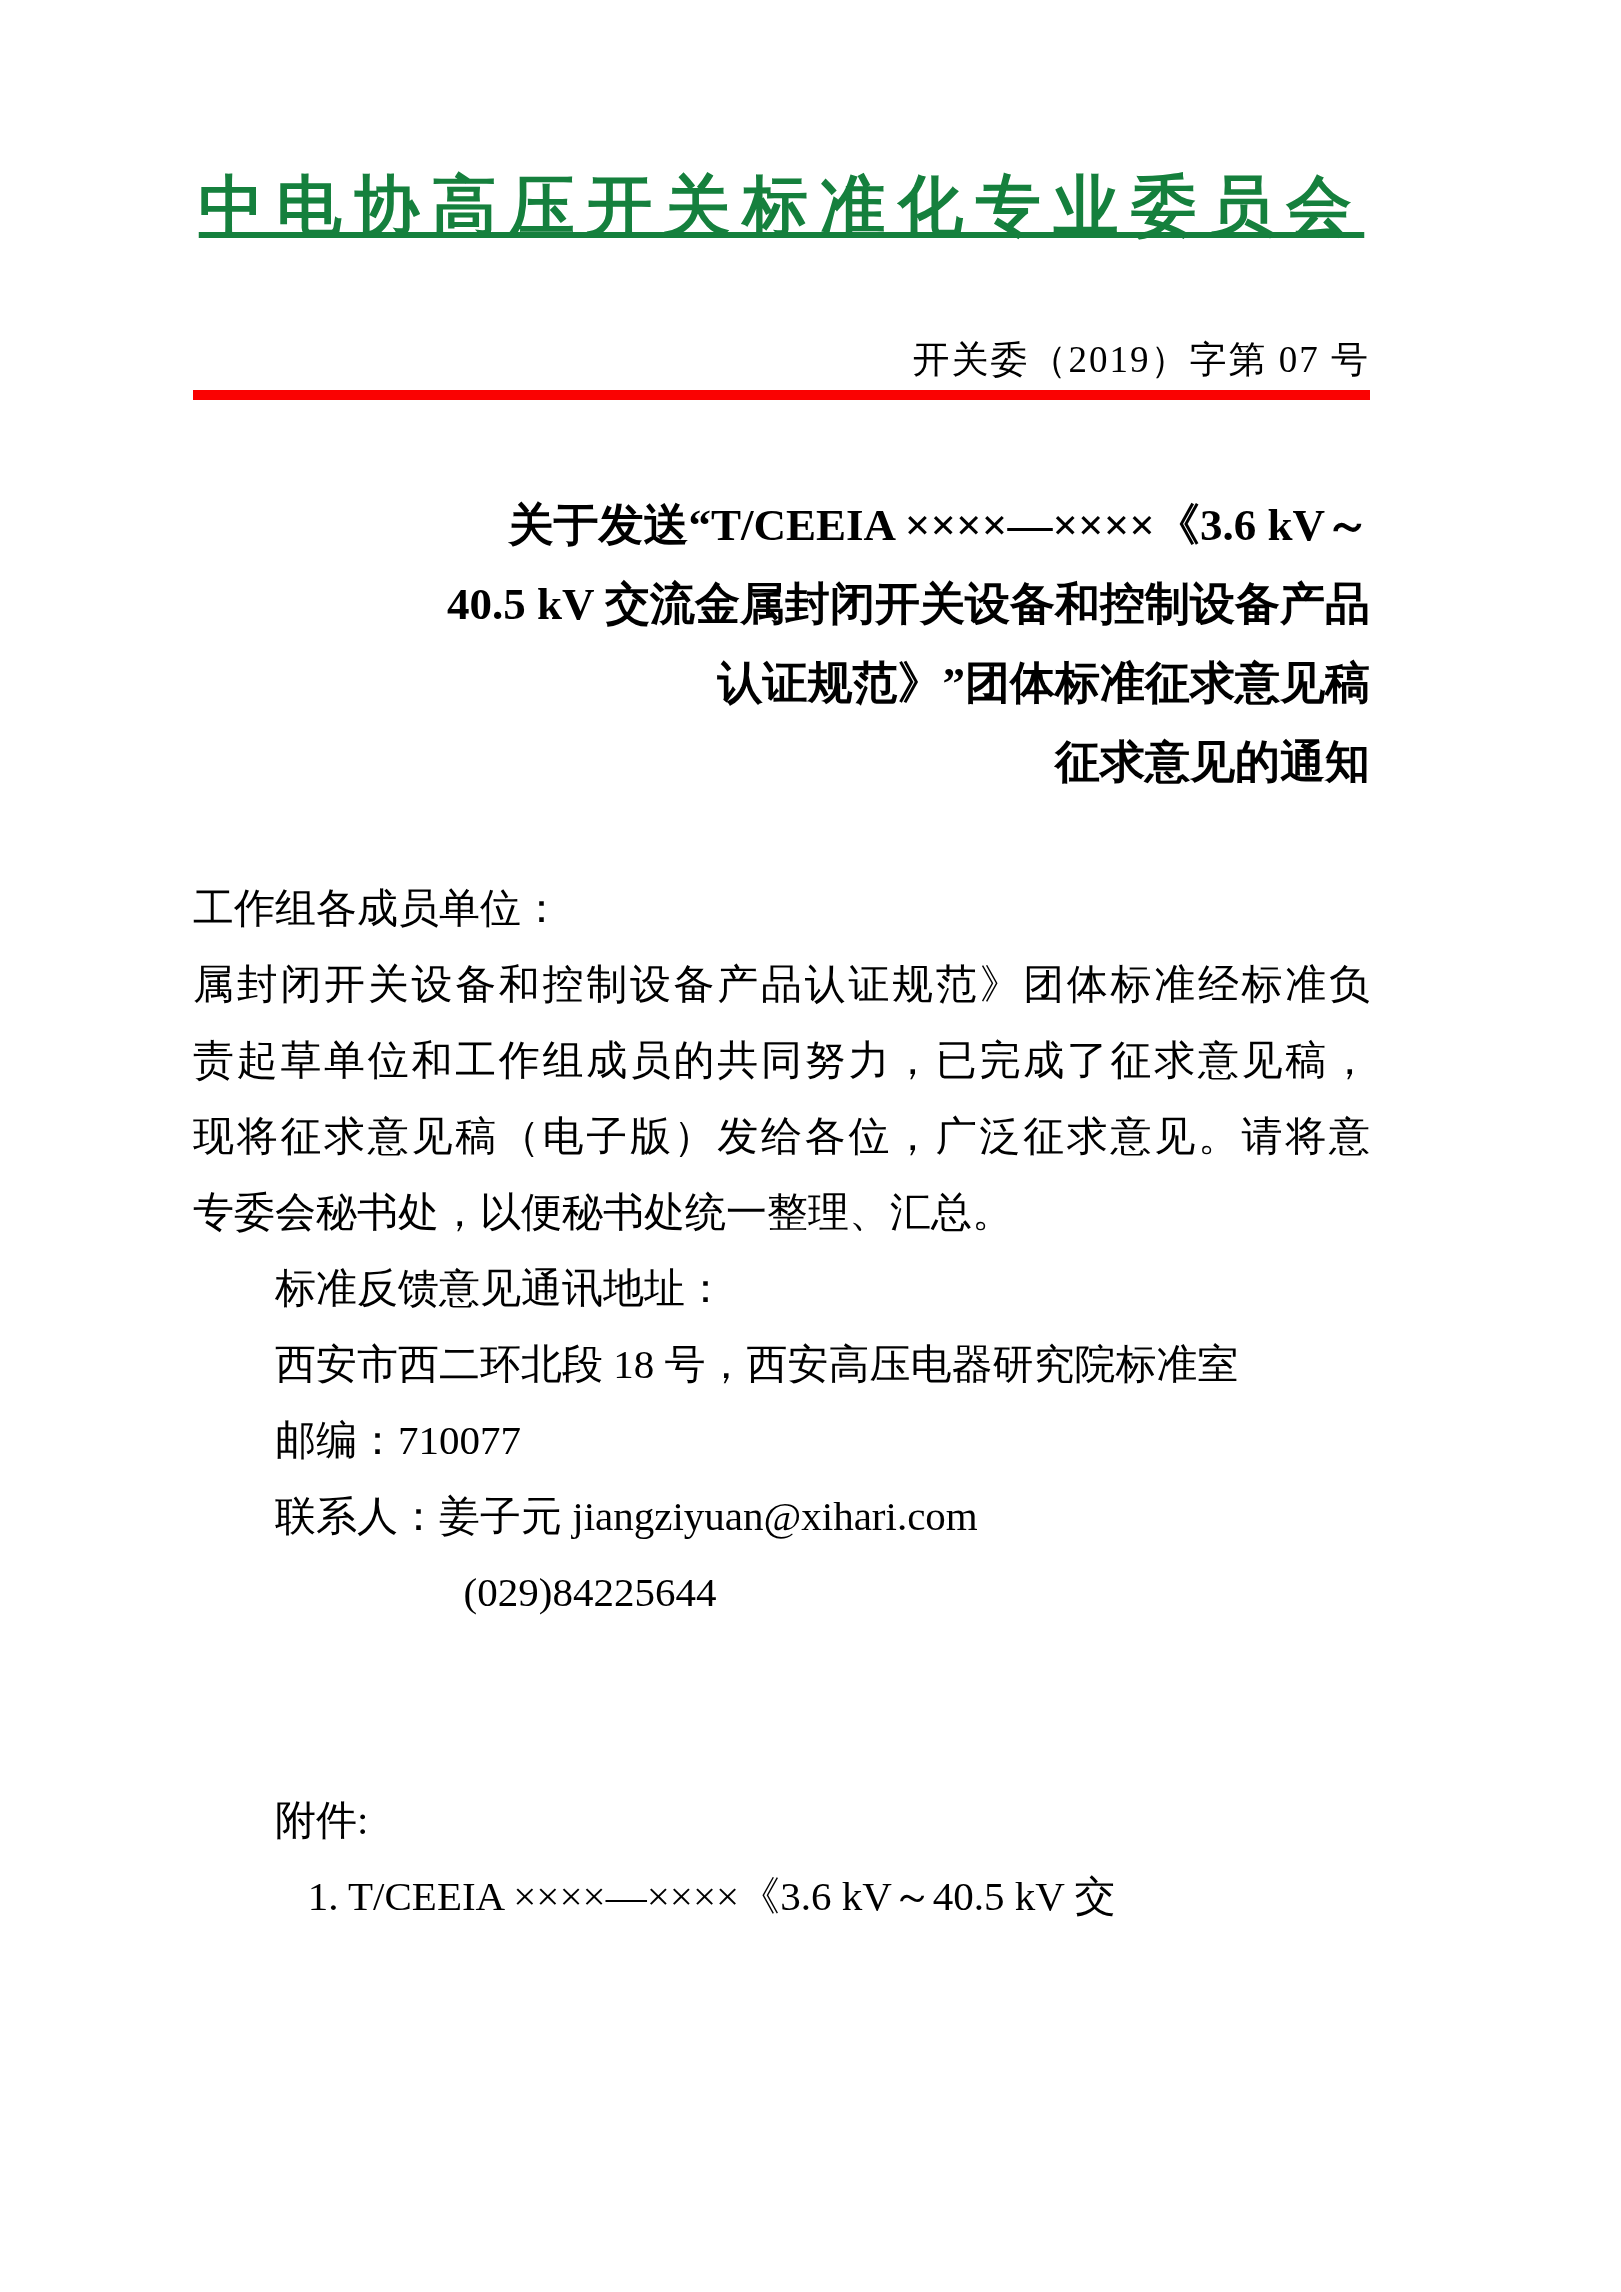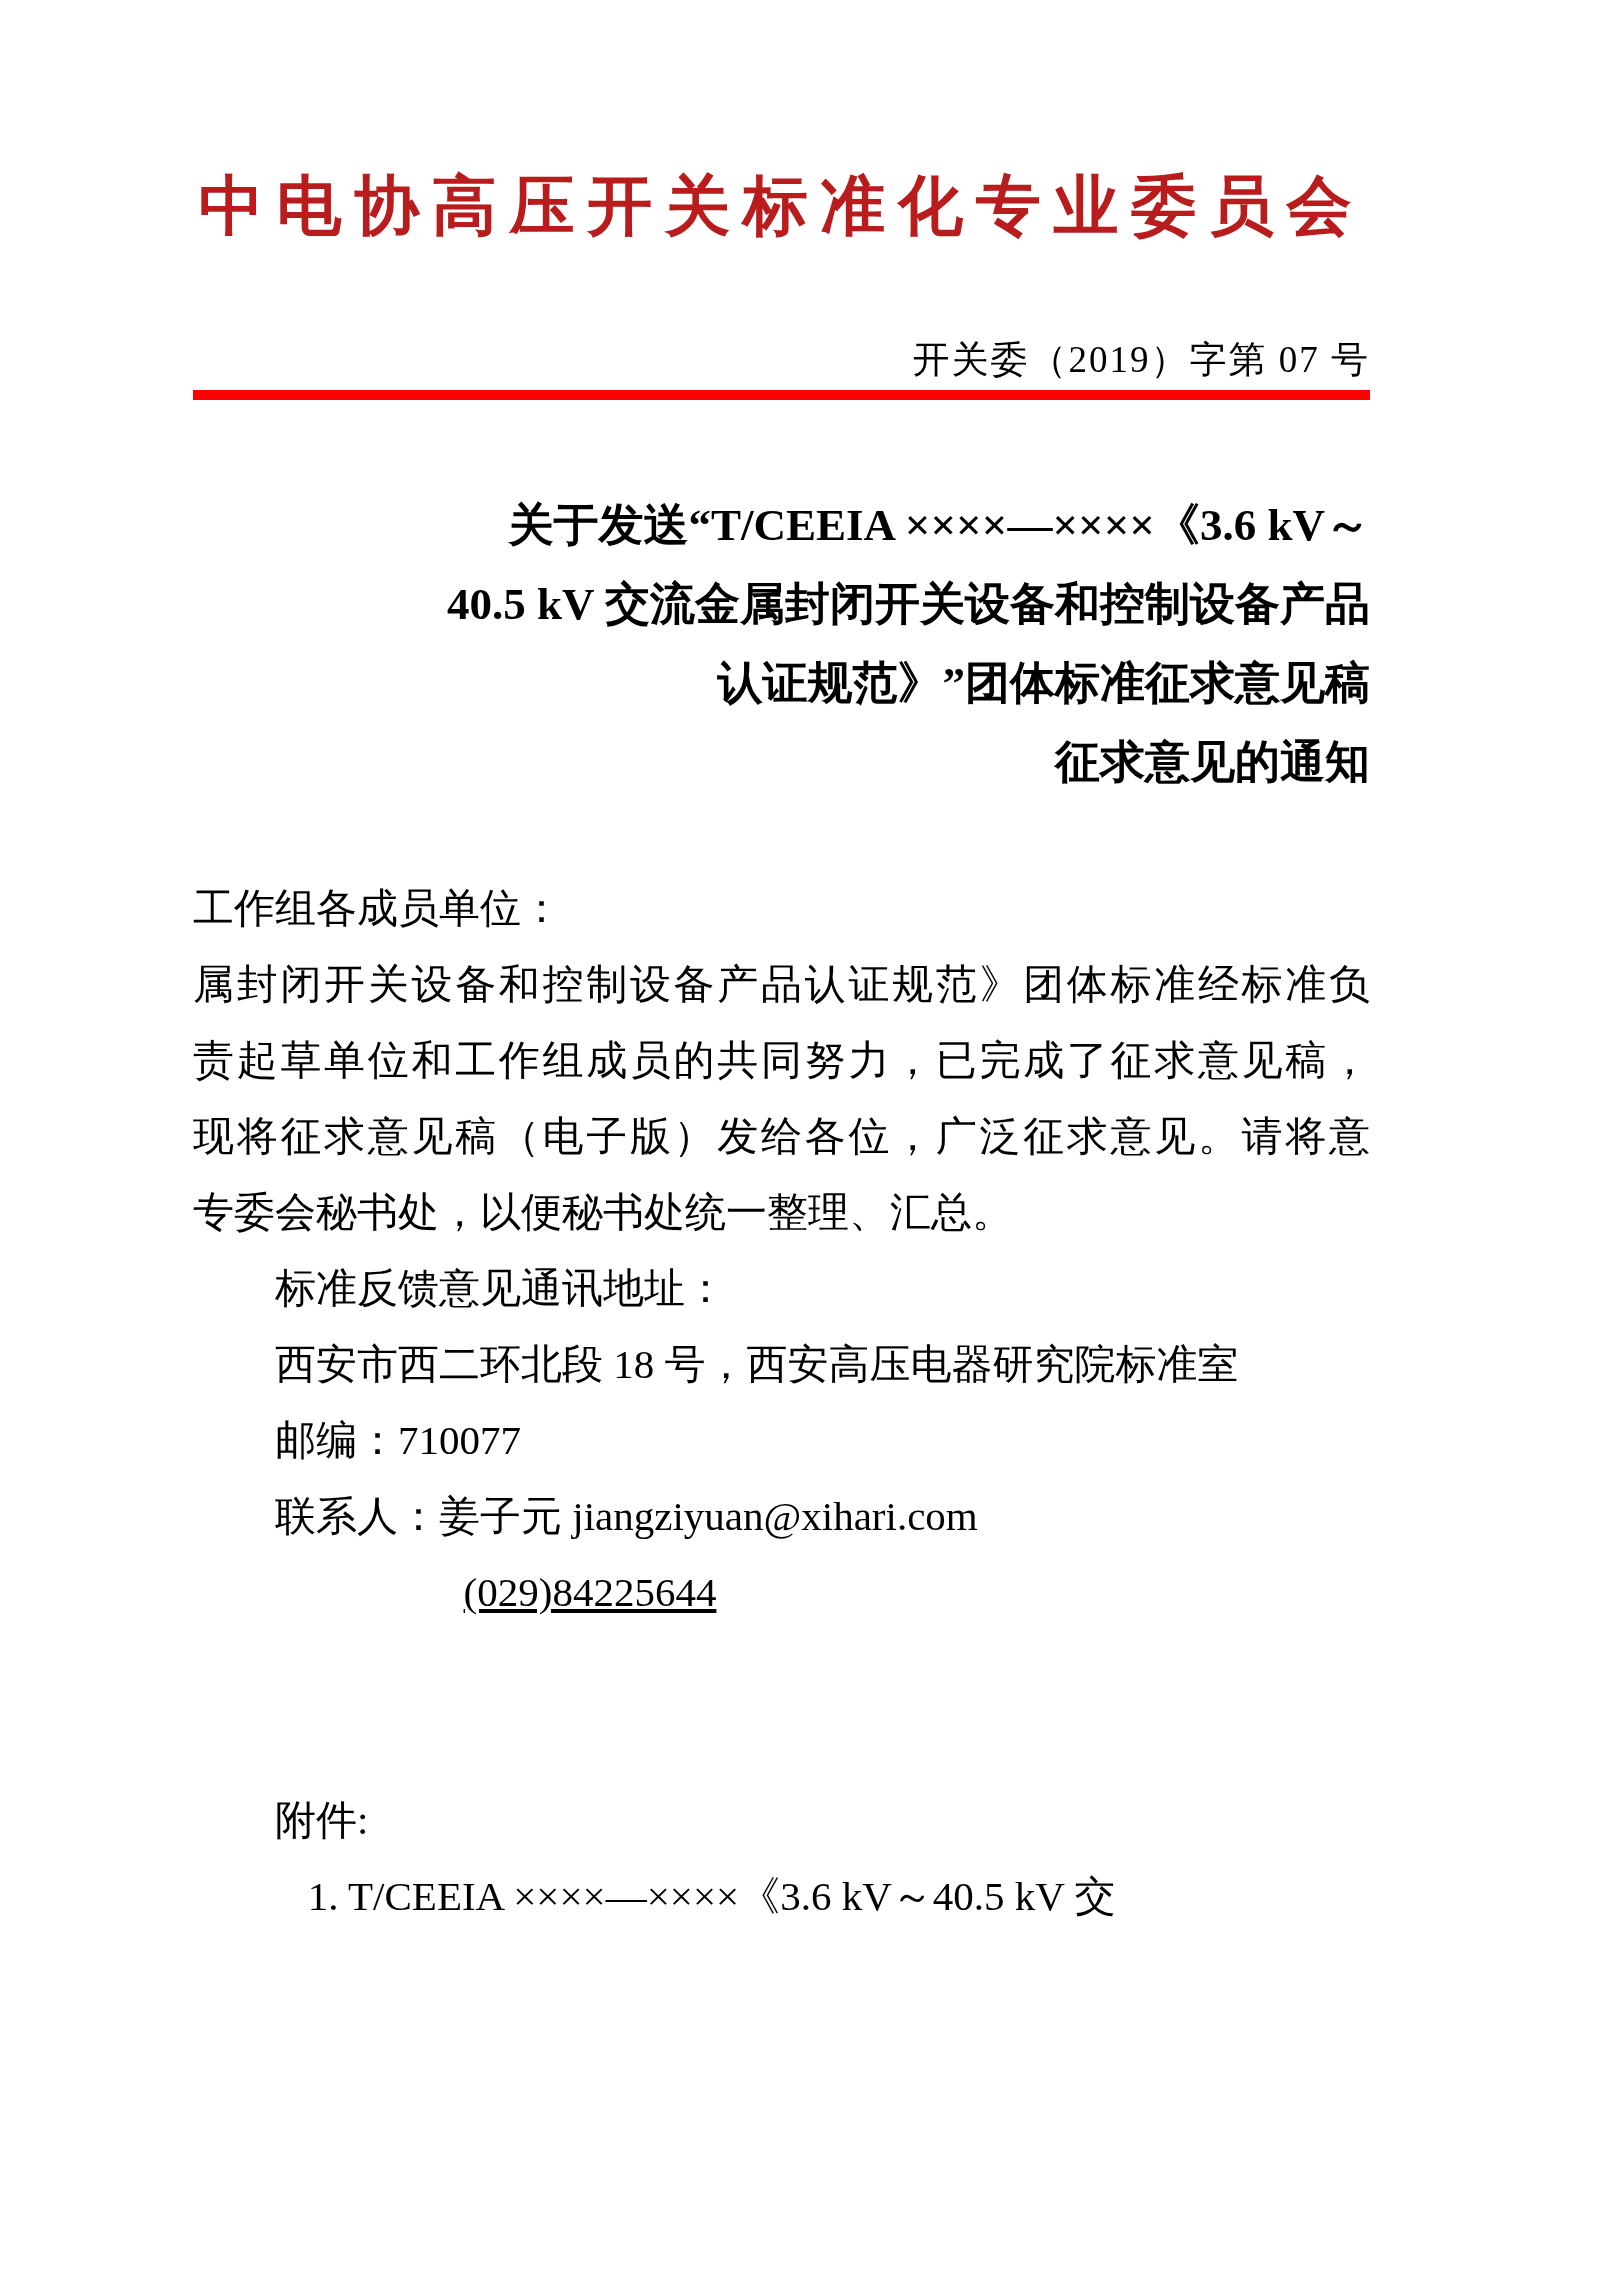--- a/index.html
+++ b/index.html
@@ -12,24 +12,25 @@
     padding: 0 251px 0 193px;
     font-family: "Liberation Serif", "DejaVu Serif", serif;
     color: #000000;
     overflow: hidden;
   }
   .org-title {
     margin-top: 174px;
     font-size: 65px;
     line-height: 1;
     font-weight: bold;
-    color: #b91c1c;
+    color: #15803d;
     text-align: center;
     letter-spacing: 12.7px;
     white-space: nowrap;
+    text-decoration: underline;
   }
   .doc-number {
     margin-top: 102px;
     font-size: 37px;
     line-height: 1;
     text-align: right;
     letter-spacing: 2px;
   }
   .red-rule {
     margin-top: 11.8px;
@@ -44,21 +45,21 @@
     font-weight: bold;
     text-align: right;
   }
   .body-text {
     margin-top: 68px;
     font-size: 41px;
     line-height: 76px;
   }
   .l { min-height: 76px; }
   .indent { text-indent: 2em; }
-  .indent-phone { text-indent: 6.6em; text-decoration: underline; }
+  .indent-phone { text-indent: 6.6em; }
   .indent-attach { text-indent: 2.8em; }
   .fill { text-align: justify; text-align-last: justify; }
 </style>
 </head>
 <body>
 
 <div class="page">
 
   <div class="org-title">中电协高压开关标准化专业委员会</div>
 

